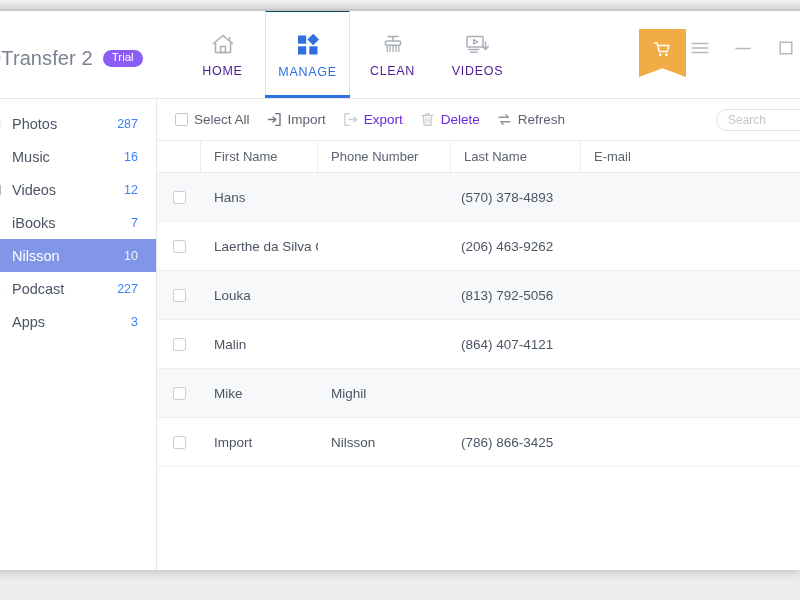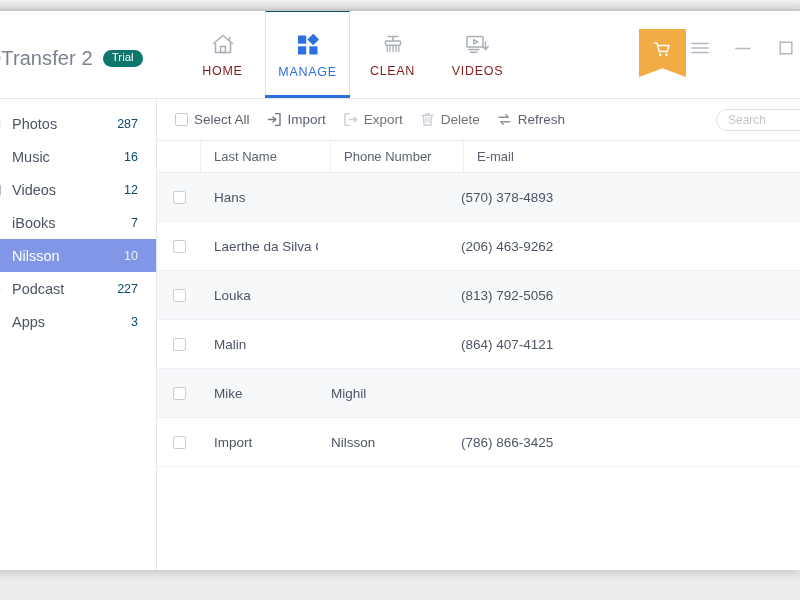--- a/index.html
+++ b/index.html
@@ -66,21 +66,21 @@
     align-items: center;
     gap: 10px;
   }
   .logo-text {
     font-size: 20px;
     color: #7b8190;
     letter-spacing: .1px;
     white-space: nowrap;
   }
   .trial-badge {
-    background: #0f766e;
+    background: #8b5cf6;
     color: #ffffff;
     font-size: 11.5px;
     border-radius: 9px;
     padding: 2px 9px 3px;
     line-height: 1;
     white-space: nowrap;
   }
 
   
   .nav {
@@ -99,21 +99,21 @@
     align-items: center;
     justify-content: center;
     gap: 7px;
     box-sizing: border-box;
     cursor: pointer;
     position: relative;
   }
   .tab .tab-label {
     font-size: 12.5px;
     letter-spacing: .7px;
-    color: #7f1d1d;
+    color: #4c1d95;
   }
   .tab .tab-icon {
     width: 28px; height: 26px;
     display: flex; align-items: center; justify-content: center;
   }
   .tab .tab-icon svg { display: block; }
   .tab.active {
     border-left: 1px solid #dfe3ea;
     border-right: 1px solid #dfe3ea;
     border-top: 1px solid #0c4a6e;
@@ -188,21 +188,21 @@
   }
   .side-item .side-icon {
     width: 17px; height: 17px;
     margin-right: 11px;
     display: flex; align-items: center; justify-content: center;
     flex: 0 0 17px;
   }
   .side-item .side-label { flex: 1 1 auto; }
   .side-item .side-count {
     font-size: 12.5px;
-    color: #0c4a6e;
+    color: #3b82f6;
   }
   .side-item.selected {
     background: #8296e8;
     color: #ffffff;
   }
   .side-item.selected .side-count { color: #eef1fd; }
 
   
   .content {
     flex: 1 1 auto;
@@ -225,21 +225,21 @@
     display: flex;
     align-items: center;
     gap: 6px;
     margin-right: 17px;
     font-size: 13.5px;
     color: #5b6270;
     cursor: pointer;
     white-space: nowrap;
   }
   .tb-item.disabled {
-    color: #737373;
+    color: #6d28d9;
     cursor: default;
   }
   .tb-check {
     width: 13px; height: 13px;
     border: 1px solid #c3c9d2;
     border-radius: 2px;
     background: #fff;
     box-sizing: border-box;
   }
   .tb-ico { width: 15px; height: 15px; display: flex; align-items: center; justify-content: center; }
@@ -577,22 +577,23 @@
             <input type="text" value="" placeholder="Search" style="">
 
           </div>
 
         </div>
 
         <div class="table">
 
           <div class="thead">
             <div class="th col-check"></div>
+            <div class="th col-first">First Name</div>
+            <div class="th col-phone">Phone Number</div>
             <div class="th col-last">Last Name</div>
-            <div class="th col-phone">Phone Number</div>
             <div class="th col-email">E-mail</div>
           </div>
 
           <div id="tbody">
               <div class="trow alt">
                 <div class="td col-check">
                   <span class="row-check"></span>
                 </div>
                 <div class="td col-first">Hans</div>
                 <div class="td col-last"></div>

